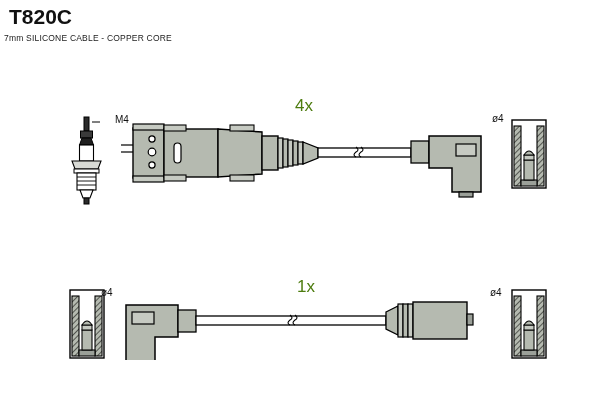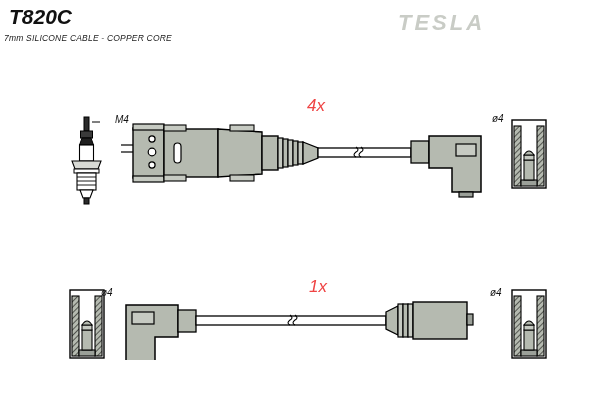--- a/index.html
+++ b/index.html
@@ -7,21 +7,20 @@
     padding: 0;
     background: #ffffff;
   }
   #page {
     position: relative;
     width: 600px;
     height: 360px;
     background: #ffffff;
     overflow: hidden;
     font-family: "Liberation Sans", sans-serif;
-    font-style: italic;
   }
   #page svg {
     position: absolute;
     top: 0;
     left: 0;
     display: block;
   }
   .txt-title {
     position: absolute;
     font-family: "Liberation Sans", sans-serif;
@@ -45,23 +44,22 @@
     font-weight: bold;
     font-size: 22px;
     letter-spacing: 3px;
     color: #c9ccc6;
     white-space: nowrap;
   }
   .txt-qty {
     position: absolute;
     font-family: "Liberation Sans", sans-serif;
     font-size: 17px;
-    color: #ef4444;
-    white-space: nowrap;
-    margin-left: 12px;
+    color: #4d7c0f;
+    white-space: nowrap;
   }
   .txt-lbl {
     position: absolute;
     font-family: "Liberation Sans", sans-serif;
     font-size: 10px;
     color: #111111;
     white-space: nowrap;
   }
 </style>
 </head>
@@ -197,21 +195,20 @@
       <rect x="524" y="330" width="10" height="20" fill="#b5bab0" stroke="#000" stroke-width="1.1"></rect>
       <rect x="524" y="325" width="10" height="5" fill="#c6cac2" stroke="#000" stroke-width="1"></rect>
       <path d="M524 325 q5 -8 10 0 Z" fill="#b5bab0" stroke="#000" stroke-width="1.1"></path>
     </g>
   </svg>
 
   <div class="txt-title" style="left:9px; top:5px;">T820C</div>
 
   <div class="txt-sub" style="left:4px; top:33px;">7mm SILICONE CABLE - COPPER CORE</div>
 
-  <div class="txt-logo" style="left:398px; top:10px;">TESLA</div>
 
   <div class="txt-qty" style="left:295px; top:96px;">4x</div>
 
   <div class="txt-lbl" style="left:101px; top:114px;margin-left:14px;">M4</div>
 
   <div class="txt-lbl" style="left:492px; top:113px;">ø4</div>
 
   <div class="txt-qty" style="left:297px; top:277px;">1x</div>
 
   <div class="txt-lbl" style="left:101px; top:287px;">ø4</div>

